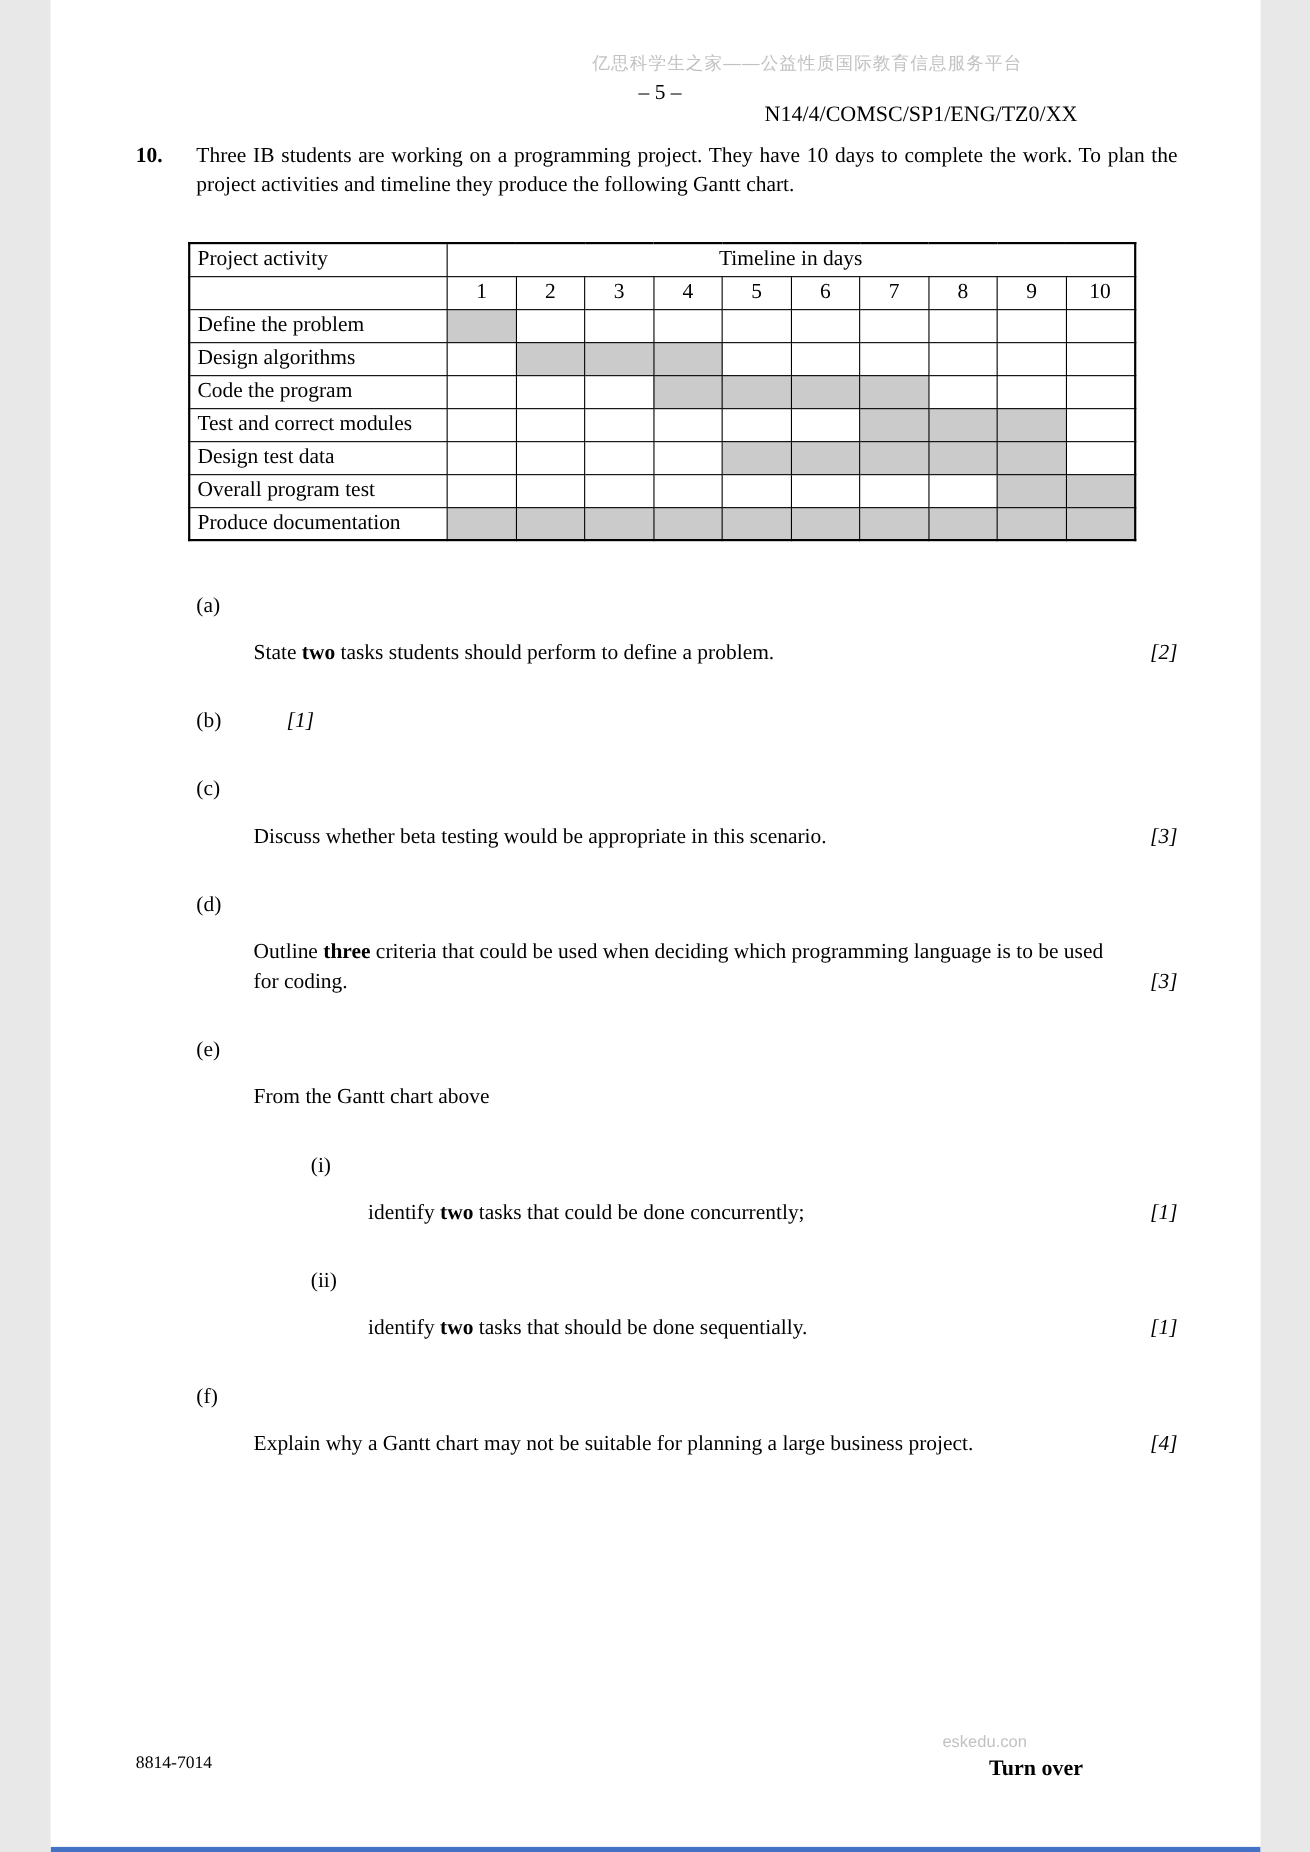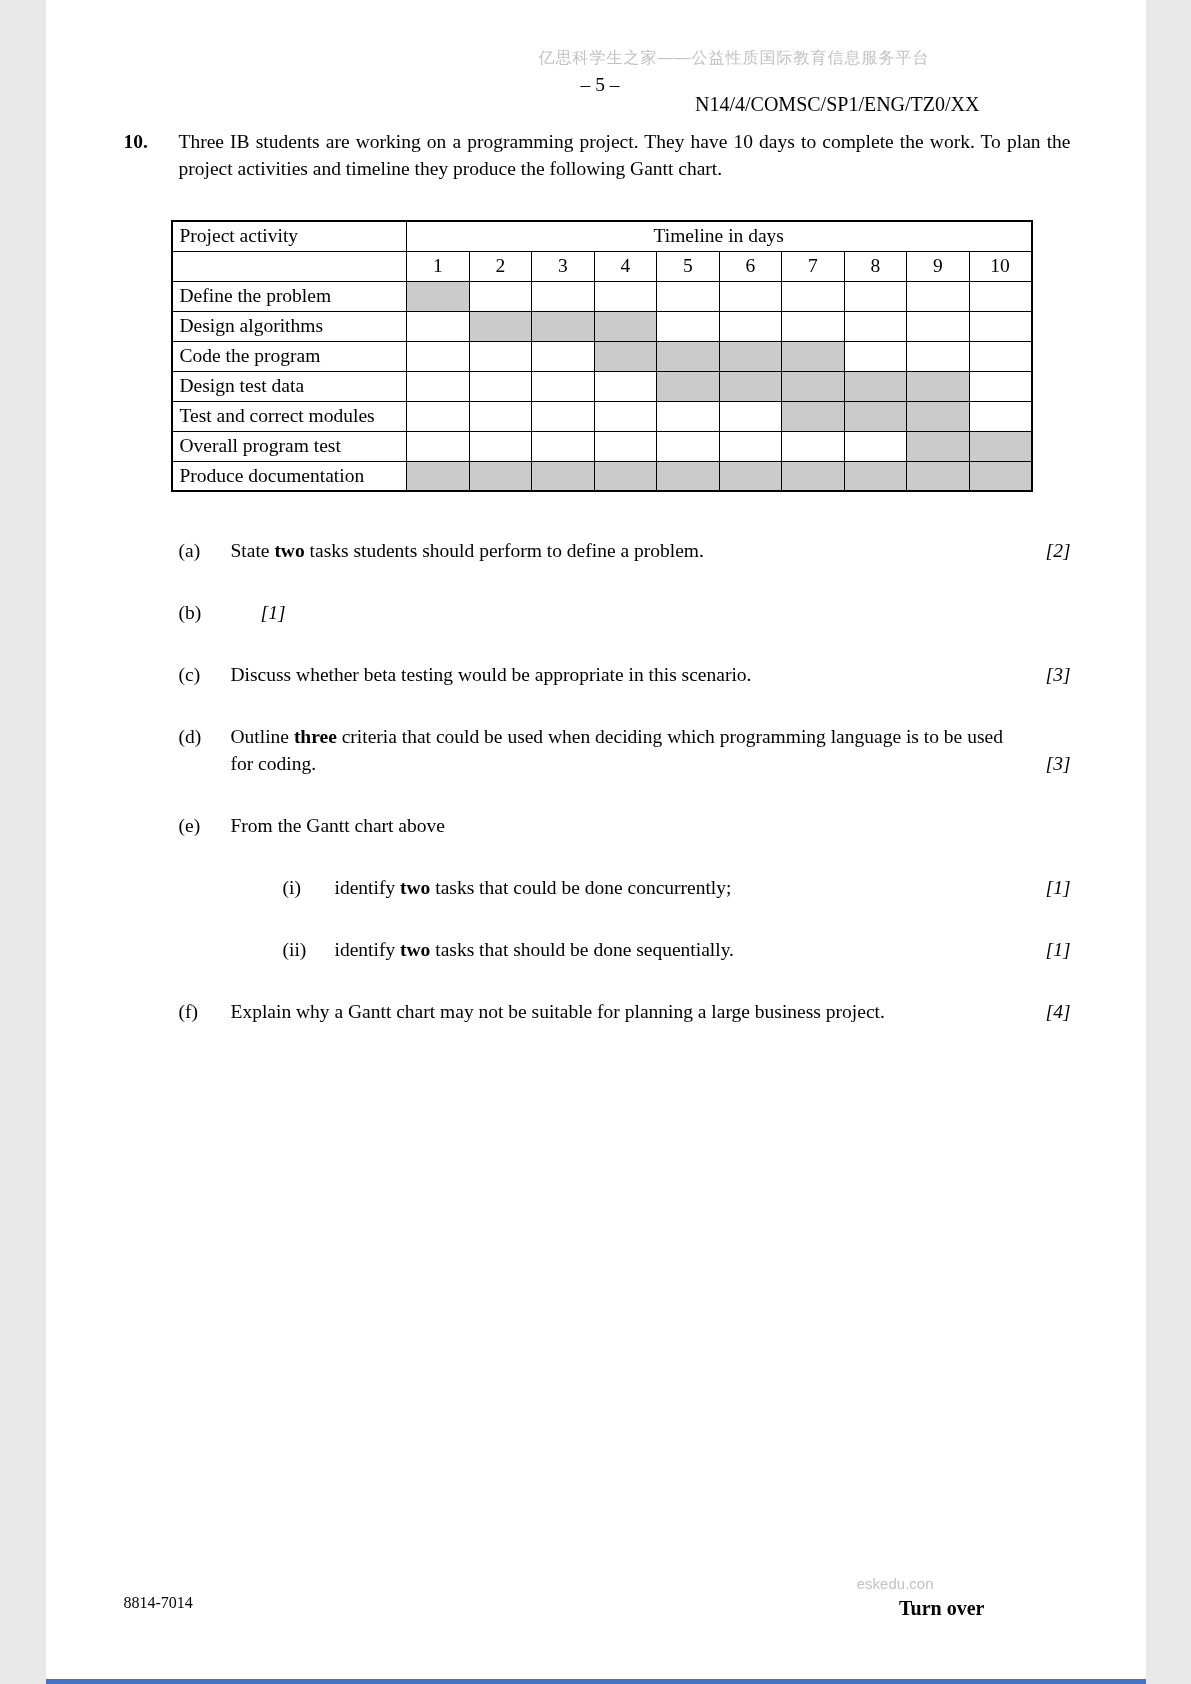--- a/index.html
+++ b/index.html
@@ -36,21 +36,21 @@
   .gh-right { font-weight:bold; text-align:center; }
   .g-label { text-align:left; padding-left:7px; }
   .g-day { text-align:center; }
   .g-cell.shaded { background:var(--shaded); }
 
   
   .questions { margin-top:45px; margin-left:55px; width:892px; }
   .part { display:flex; align-items:flex-start; line-height:27px; margin-bottom:35px; }
   .part.sub { margin-left:104px; }
   .p-label { width:52px; flex:0 0 52px; }
-  .p-text { flex:1; }
+  .p-text { flex:1;margin-top:43px; }
   .p-marks { flex:0 0 55px; text-align:right; font-style:italic; align-self:flex-end; }
 
   
   .footer-code { position:absolute; left:78px; bottom:72px; font-size:16px; }
   .footer-watermark { position:absolute; right:212px; bottom:92px; font-size:15px; color:var(--wm); font-family:Liberation Sans, sans-serif; }
   .turn-over { position:absolute; right:161px; bottom:64px; font-size:20px; font-weight:bold; }
   .bottom-bar { position:absolute; left:0; right:0; bottom:0; height:5px; background:var(--bar); }
 </style>
 </head>
 <body>
@@ -133,40 +133,40 @@
             <td class="g-cell"></td>
             <td class="g-cell shaded"></td>
             <td class="g-cell shaded"></td>
             <td class="g-cell shaded"></td>
             <td class="g-cell shaded"></td>
             <td class="g-cell"></td>
             <td class="g-cell"></td>
             <td class="g-cell"></td>
           </tr>
           <tr>
+            <td class="g-label">Test and correct modules</td>
+            <td class="g-cell"></td>
+            <td class="g-cell"></td>
+            <td class="g-cell"></td>
+            <td class="g-cell"></td>
+            <td class="g-cell"></td>
+            <td class="g-cell"></td>
+            <td class="g-cell shaded"></td>
+            <td class="g-cell shaded"></td>
+            <td class="g-cell shaded"></td>
+            <td class="g-cell"></td>
+          </tr>
+          <tr>
             <td class="g-label">Design test data</td>
             <td class="g-cell"></td>
             <td class="g-cell"></td>
             <td class="g-cell"></td>
             <td class="g-cell"></td>
             <td class="g-cell shaded"></td>
             <td class="g-cell shaded"></td>
-            <td class="g-cell shaded"></td>
-            <td class="g-cell shaded"></td>
-            <td class="g-cell shaded"></td>
-            <td class="g-cell"></td>
-          </tr>
-          <tr>
-            <td class="g-label">Test and correct modules</td>
-            <td class="g-cell"></td>
-            <td class="g-cell"></td>
-            <td class="g-cell"></td>
-            <td class="g-cell"></td>
-            <td class="g-cell"></td>
-            <td class="g-cell"></td>
             <td class="g-cell shaded"></td>
             <td class="g-cell shaded"></td>
             <td class="g-cell shaded"></td>
             <td class="g-cell"></td>
           </tr>
           <tr>
             <td class="g-label">Overall program test</td>
             <td class="g-cell"></td>
             <td class="g-cell"></td>
             <td class="g-cell"></td>

